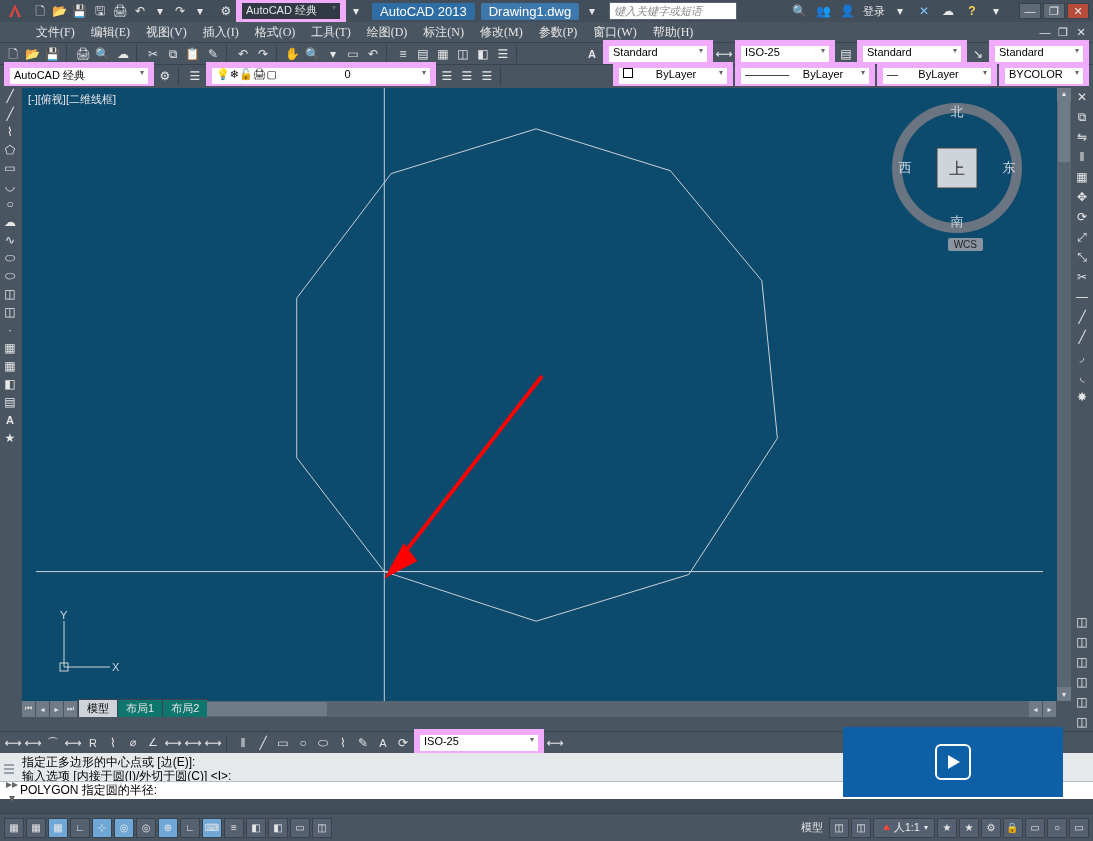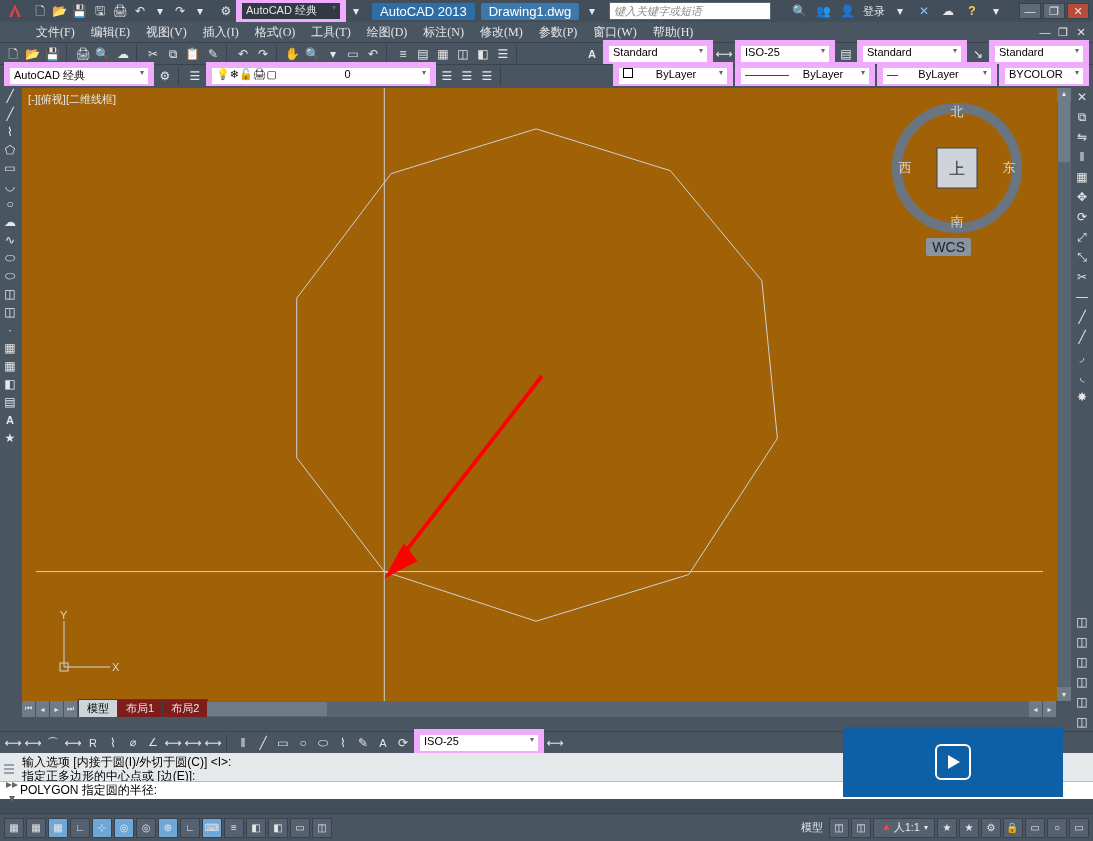--- a/index.html
+++ b/index.html
@@ -8,21 +8,21 @@
 
 .title-strip { height: 22px; background: #434e5b; display: flex; align-items: center; }
 .logo { width: 30px; height: 22px; display:flex; align-items:center; justify-content:center; }
 .logo svg { width: 18px; height: 18px; }
 .qat { display:flex; align-items:center; height:22px; }
 .qat .btn, .qat .sep { width:18px; height:18px; display:flex; align-items:center; justify-content:center; margin:0 1px; color:#e6e6e6; }
 .qat .sep { width:4px; }
 .title-center { flex:1; display:flex; align-items:center; }
 .file-chip { background:#2f6ea5; color:#fff; padding:1px 8px; border-radius:2px; margin-left:6px; font-size:13px; }
 .file-chip.name { background:#3d78ad; }
-.kw-box { margin-left:8px; width:162px; height:18px; background:#fff; color:#888; border:1px solid #5a6572; padding:0 4px; font-size:11px; font-style:italic; display:flex; align-items:center; }
+.kw-box { margin-left:8px; width:128px; height:18px; background:#fff; color:#888; border:1px solid #5a6572; padding:0 4px; font-size:11px; font-style:italic; display:flex; align-items:center; }
 .right-cluster { display:flex; align-items:center; gap:6px; padding-right:4px; }
 .right-cluster .ic { width:18px; height:18px; display:flex; align-items:center; justify-content:center; }
 .right-cluster .login { font-size:11px; color:#e6e6e6; }
 .win-btns { display:flex; gap:2px; margin-left:8px; }
 .win-btns .wb { width:22px; height:16px; background:#5f6a77; border:1px solid #3a434d; display:flex;align-items:center;justify-content:center; }
 .win-btns .wb.close { background:#b84c3a; }
 
 
 .menu-bar { height:21px; background:#4a5562; display:flex; align-items:center; padding-left:28px; }
 .menu-bar .mi { padding:2px 8px; font-size:12px; color:#e6e6e6;font-family:Liberation Serif, serif; }
@@ -46,39 +46,39 @@
 .row1 { position:absolute; top:0; left:0; right:0; height:22px; }
 .row-menu { position:absolute; top:22px; left:0; right:0; height:20px; }
 .row-tb1 { position:absolute; top:42px; left:0; right:0; height:22px; }
 .row-tb2 { position:absolute; top:64px; left:0; right:0; height:22px; }
 .left-tools { position:absolute; top:86px; left:0; width:20px; bottom:110px; background:#4a5562; display:flex; flex-direction:column; align-items:center; padding-top:2px; gap:2px; }
 .left-tools .tb-btn{width:16px;height:16px;}
 .right-tools { position:absolute; top:86px; right:0; width:22px; bottom:110px; background:#4a5562; display:flex; flex-direction:column; align-items:center; padding-top:2px; gap:2px; }
 .right-tools .tb-btn{width:18px;height:18px;}
 .right-tools .spacer{flex:1;}
 .canvas-wrap { position:absolute; top:86px; left:20px; right:22px; bottom:110px; background:#4a5562; }
-.canvas-inner{position:absolute; top:2px; left:2px; right:14px; bottom:30px; background:#a16207;}
+.canvas-inner{position:absolute; top:2px; left:2px; right:14px; bottom:30px; background:#0c4a6e;}
 .vscroll{position:absolute;top:2px;right:0;width:14px;bottom:30px;background:#5a6572;}
 .vscroll .arrow{height:14px;background:#707b88;display:flex;align-items:center;justify-content:center;font-size:8px;}
 .vscroll .track{position:absolute;top:14px;bottom:14px;left:0;right:0;}
 .vscroll .thumb{position:absolute;top:0;left:1px;right:1px;height:60px;background:#707b88;}
 .vscroll .arrow.bot{position:absolute;bottom:0;left:0;right:0;}
 .hscroll-row{position:absolute;left:2px;right:14px;bottom:14px;height:16px;display:flex;background:#5a6572;}
 .hscroll-row .navbtn{width:14px;background:#707b88;display:flex;align-items:center;justify-content:center;font-size:8px;border-right:1px solid #4a5562;}
 .tabs{display:flex;align-items:flex-end;height:16px;background:#5a6572;}
-.tab{padding:1px 8px;background:#7f1d1d;color:#e6e6e6;font-size:11px;border:1px solid #3a434d;border-bottom:none;margin-right:-1px;}
+.tab{padding:1px 8px;background:#0f766e;color:#e6e6e6;font-size:11px;border:1px solid #3a434d;border-bottom:none;margin-right:-1px;}
 .tab.active{background:#cfd4da;color:#000;}
 .hscroll-track{flex:1;position:relative;background:#5a6572;}
 .hscroll-thumb{position:absolute;left:0;top:1px;bottom:1px;width:120px;background:#707b88;}
 .cube-row{position:absolute;left:2px;right:14px;bottom:0;height:14px;background:#4a5562;}
 
 .viewport-label{position:absolute;top:4px;left:6px;font-size:11px;color:#e6e6e6;}
 .ucs{position:absolute;left:30px;bottom:22px;width:70px;height:70px;}
 .viewcube{position:absolute;top:10px;right:30px;width:140px;height:160px;}
-.wcs-chip{position:absolute;top:150px;right:86px;background:#8a94a0;color:#222;font-size:14px;padding:1px 6px;border-radius:2px;}
+.wcs-chip{position:absolute;top:150px;right:74px;background:#8a94a0;color:#222;font-size:10px;padding:1px 6px;border-radius:2px;}
 
 
 .dim-row{position:absolute;left:0;right:0;bottom:88px;height:22px;background:#4a5562;display:flex;align-items:center;padding:0 4px;gap:2px;border-top:1px solid #3a434d;}
 
 
 .cmd-wrap{position:absolute;left:0;right:0;bottom:42px;height:46px;background:#d6dadd;color:#000;display:flex;flex-direction:column;font-family:"SimSun",monospace;font-size:12px;}
 .cmd-hist{flex:1;padding:2px 22px 0 22px;line-height:14px;overflow:hidden;background:#e6e9ec;}
 .cmd-hist .grip{position:absolute;left:4px;width:12px;height:28px;display:flex;flex-direction:column;justify-content:center;gap:2px;}
 .cmd-hist .grip span{width:10px;height:2px;background:#9aa3ad;display:block;}
 .cmd-line{height:18px;background:#fff;display:flex;align-items:center;padding:0 4px;border-top:1px solid #b6bcc2;}
@@ -648,22 +648,22 @@
       </div>
   </div>
 
   <div class="cmd-wrap">
     <div class="cmd-hist">
       <div class="grip">
           <span></span>
           <span></span>
           <span></span>
         </div>
+      <div>指定正多边形的中心点或 [边(E)]:</div>
       <div>输入选项 [内接于圆(I)/外切于圆(C)] &lt;I&gt;:</div>
-      <div>指定正多边形的中心点或 [边(E)]:</div>
     </div>
     <div class="cmd-line">
       <span class="chev">▸▸ ▾</span>
       <span>POLYGON 指定圆的半径:</span>
       <input type="text" style="">
     </div>
   </div>
 
 
   <div class="status-bar">

